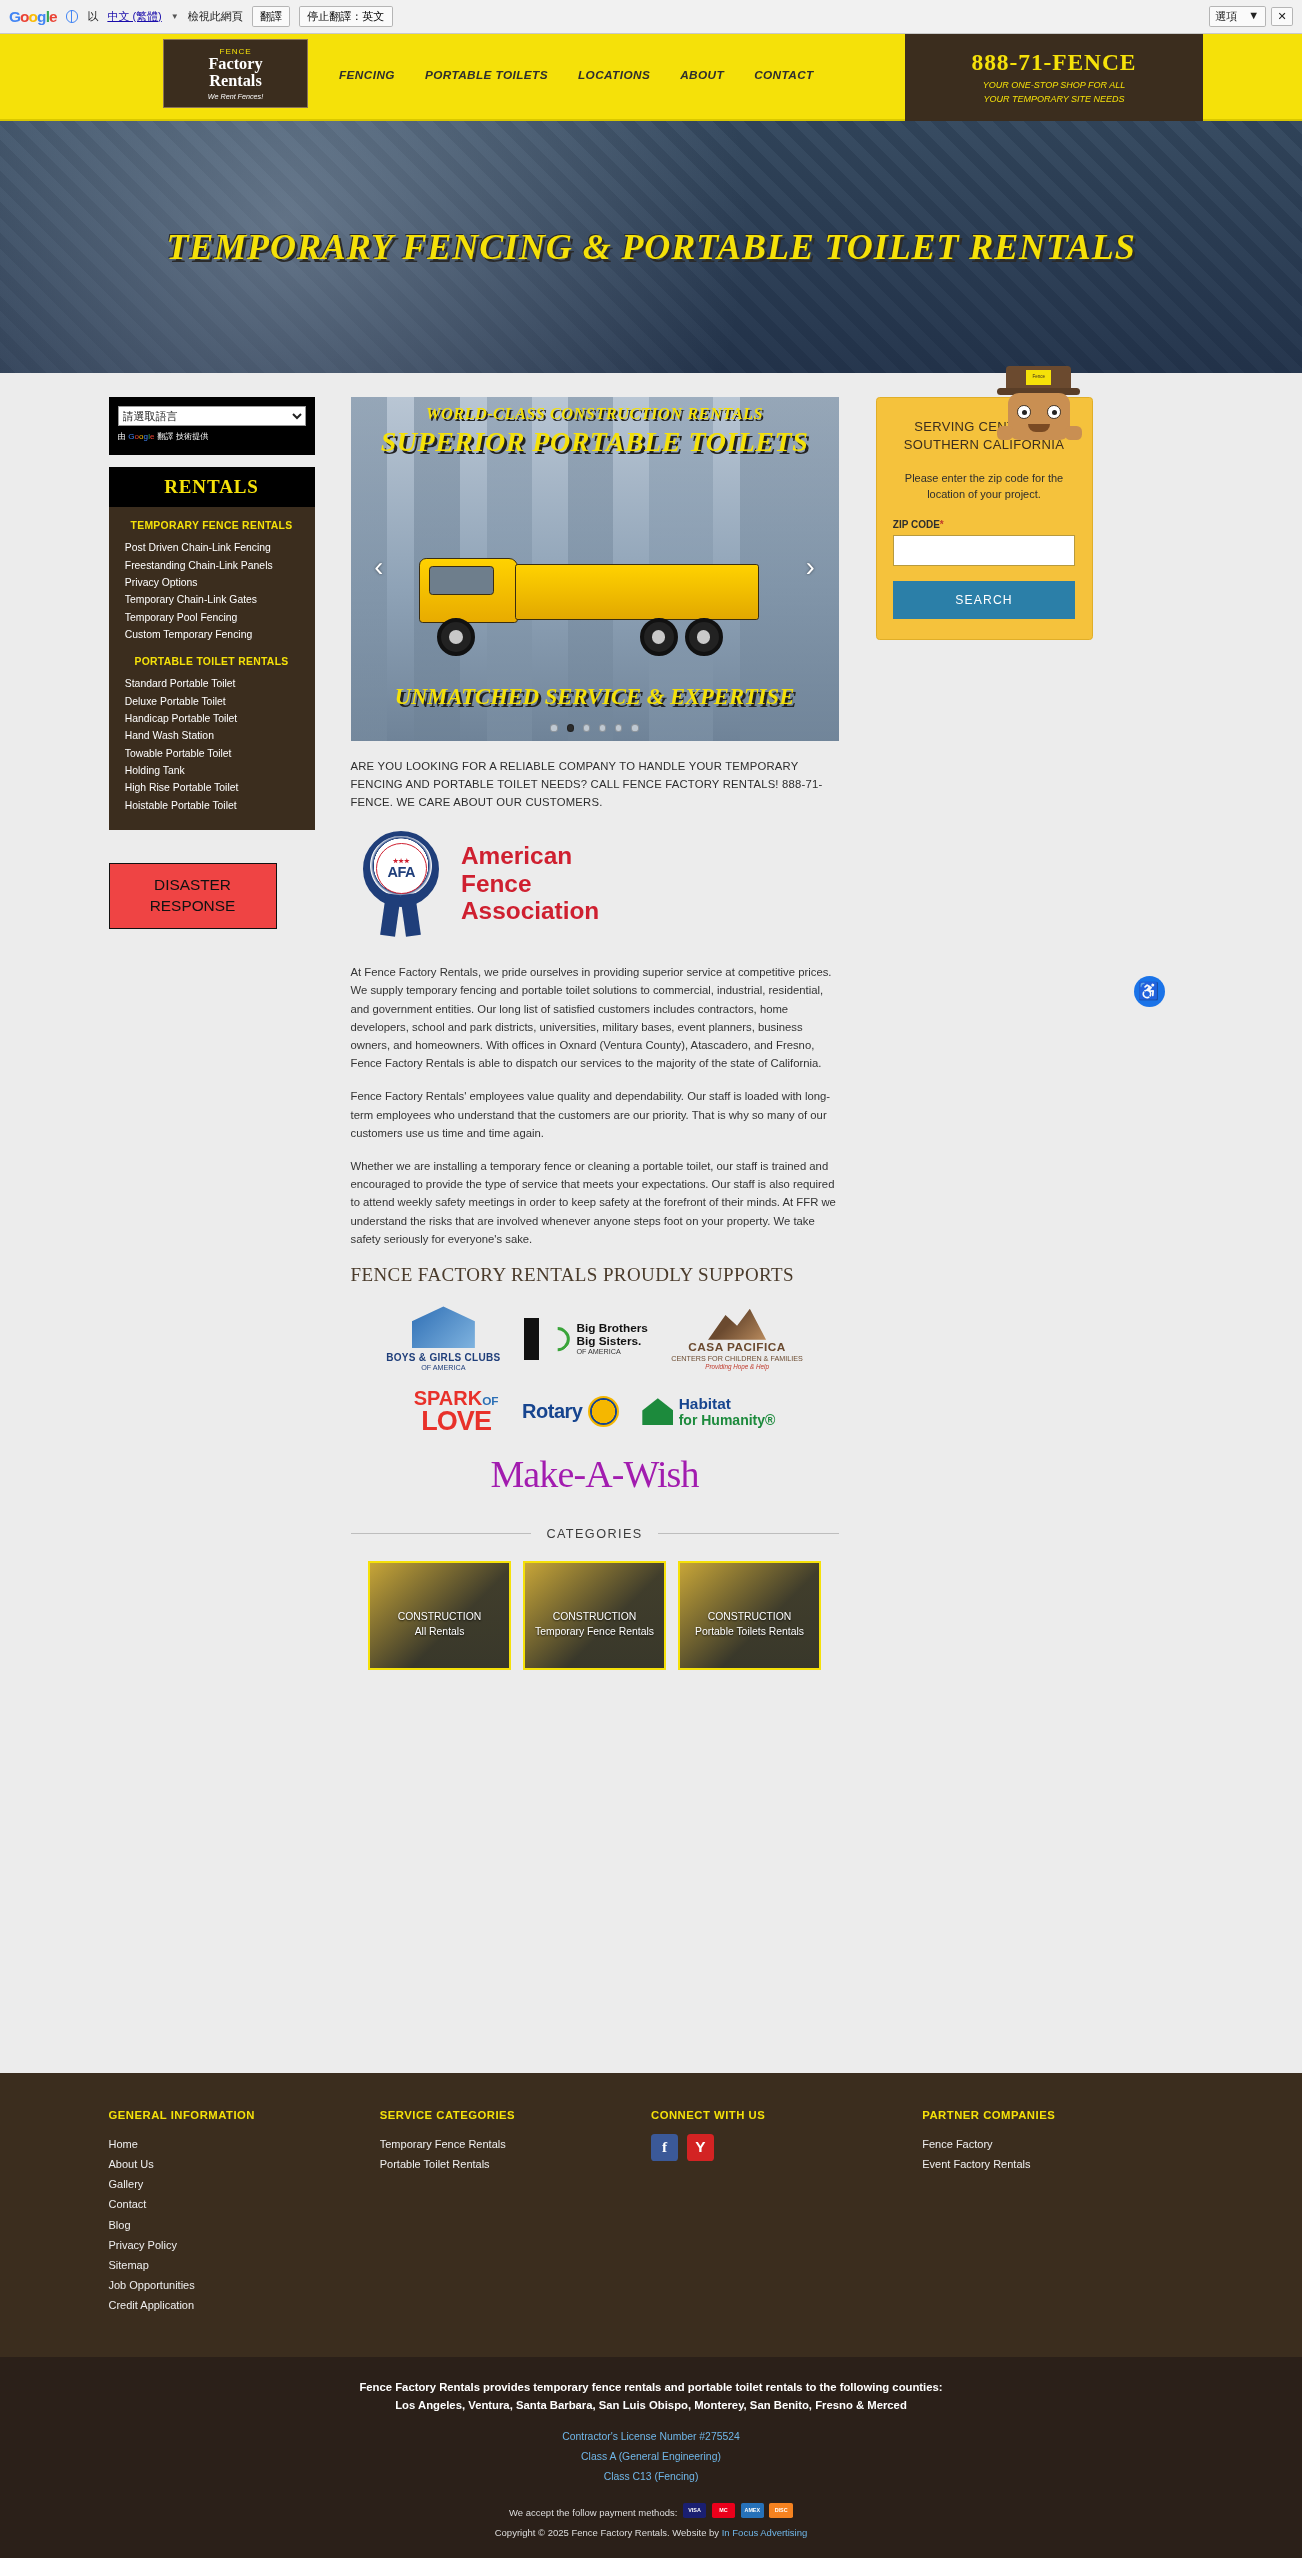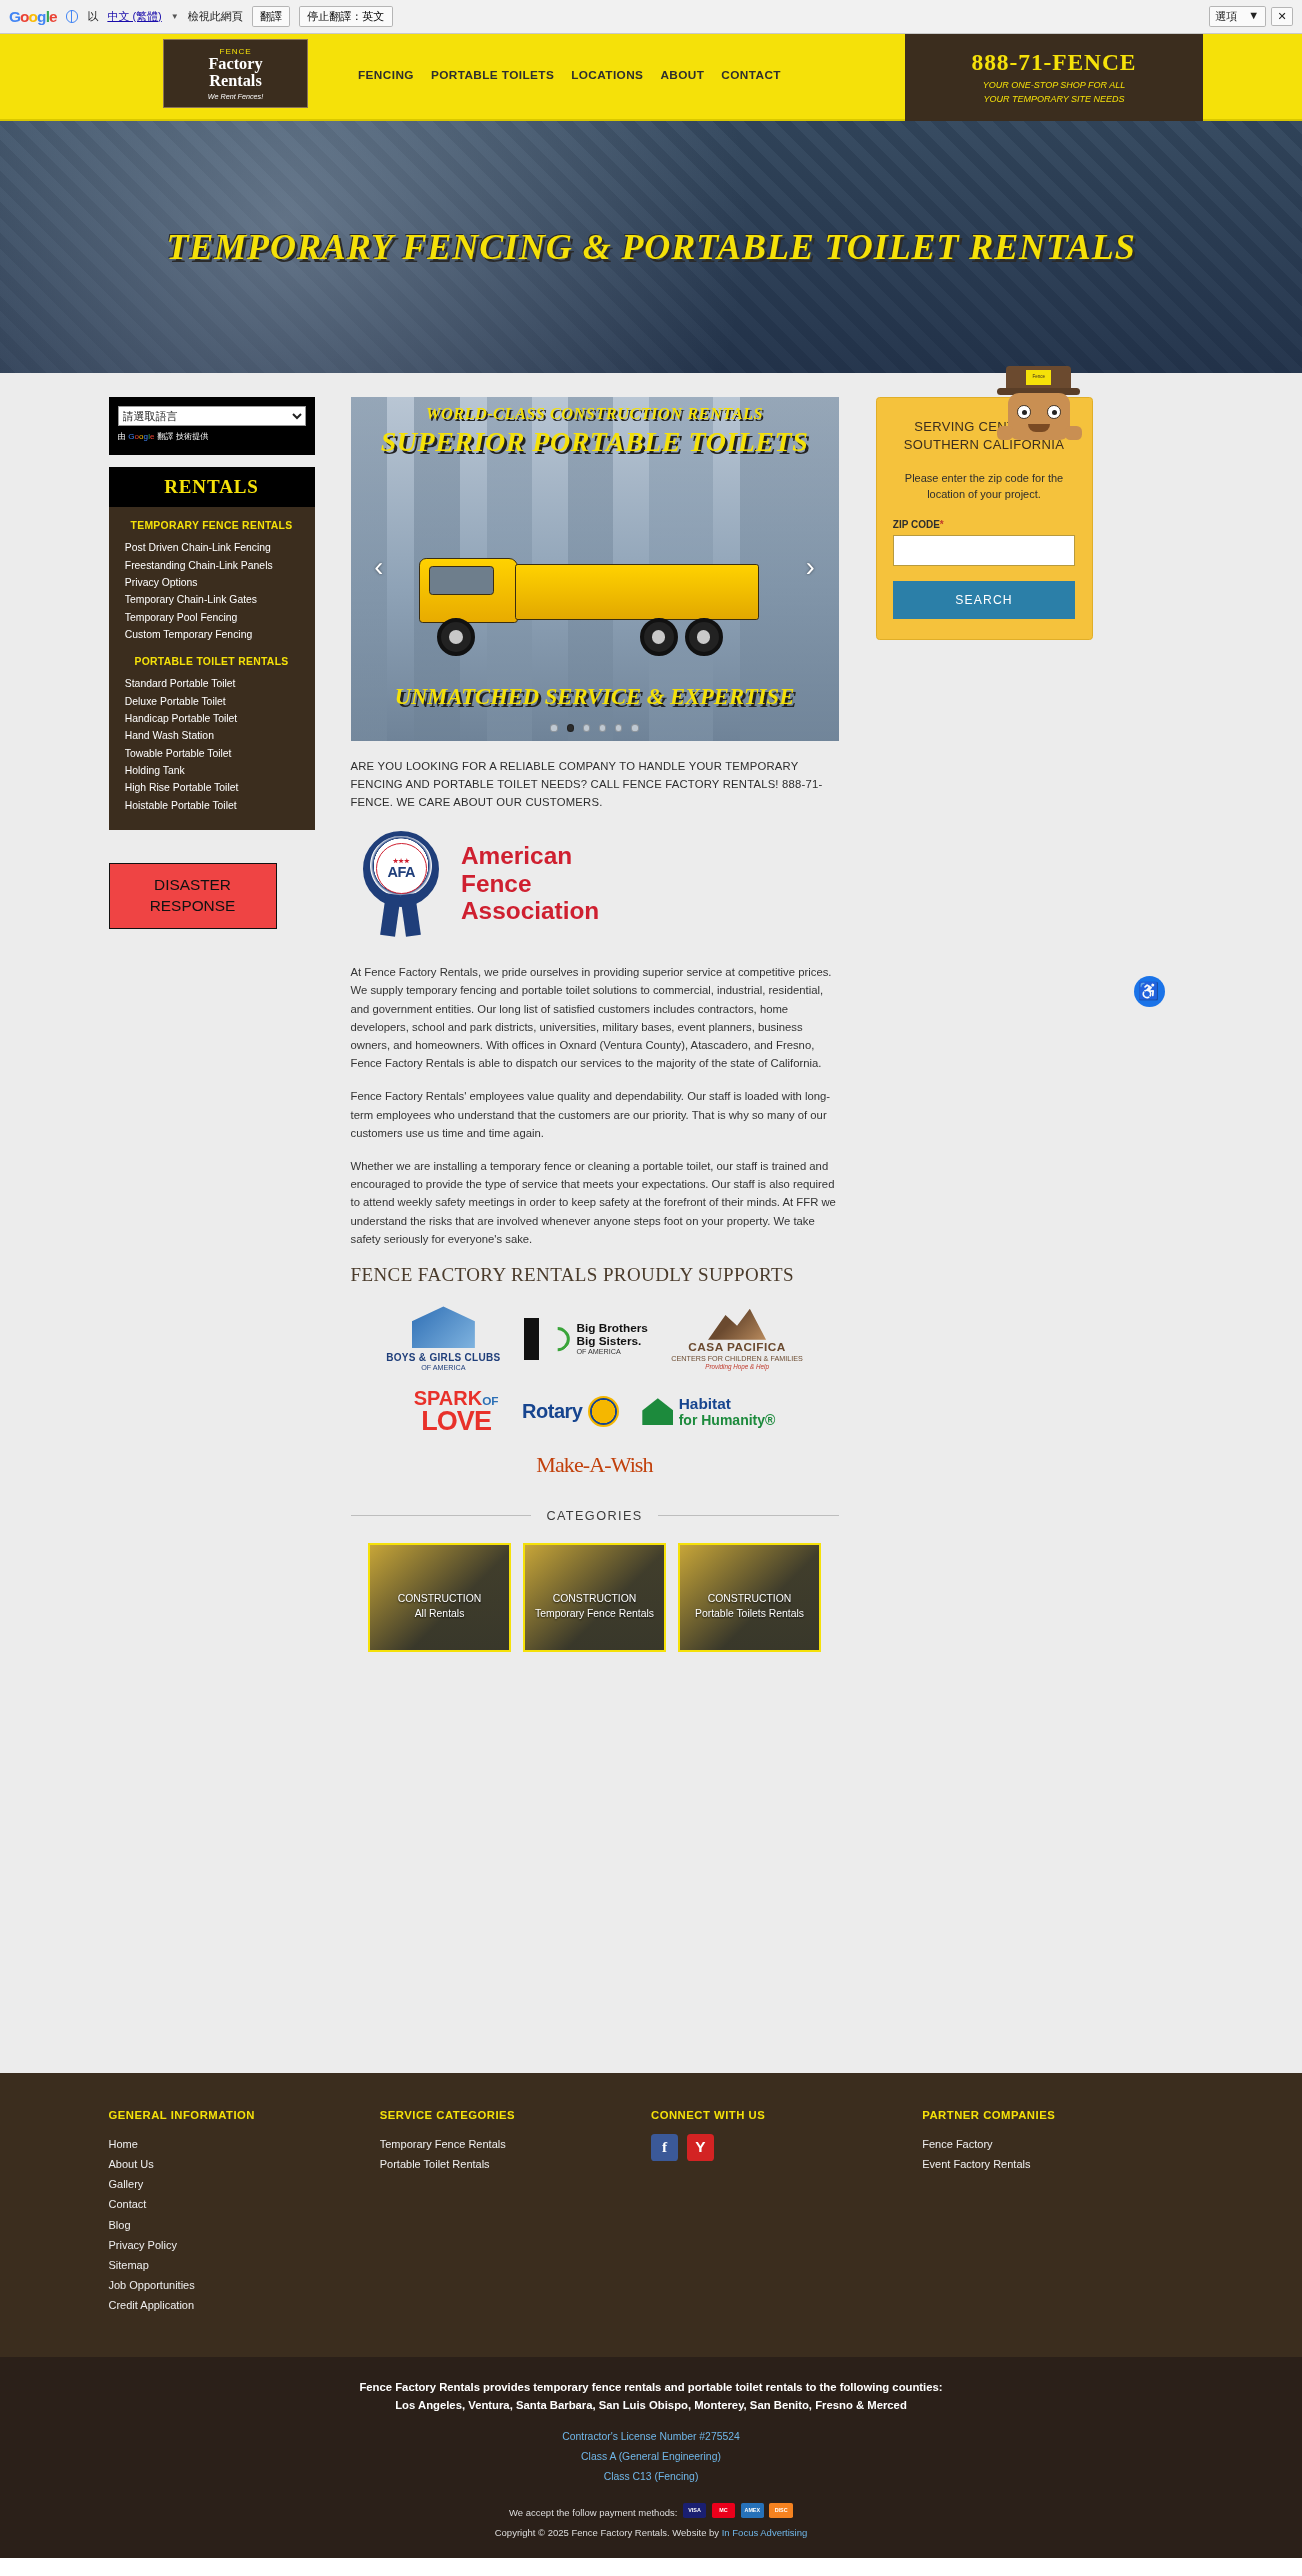--- a/index.html
+++ b/index.html
@@ -64,23 +64,23 @@
     width: 145px; height: 69px;
     background: #3b2d1e;
     border: 1.8px solid #8b7355;
     display:flex; flex-direction:column; align-items:center; justify-content:center;
     color: #f5e109;
   }
   .logo-top { font-size: 8.1px; letter-spacing:0.9px; color:#f5e109;}
   .logo-main { font-family:"Liberation Serif", serif; font-weight:bold; font-size:16.3px; color:#fff; line-height:1; text-align:center;}
   .logo-sub { font-size: 7.2px; color:#fff; font-style: italic; margin-top:2.7px;}
   nav.mainnav {
-    position: absolute; left: 358px; top: 34px;
-    display: flex; gap: 17px;
-    font-size: 11.8px; font-weight: bold; color: #2e2e2e; letter-spacing: 0.4px;
+    position: absolute; left: 339px; top: 34px;
+    display: flex; gap: 30px;
+    font-size: 11.8px; font-weight: bold; color: #2e2e2e; letter-spacing: 0.4px; font-style: italic;
   }
   nav.mainnav div { cursor: pointer; }
   .header-right {
     position:absolute; right: 99px; top: 0; width: 298px; height: 87px;
     background: #3b2d1e; display:flex; flex-direction:column; justify-content:center; align-items:center;
     padding: 5.4px 9px;
   }
   .phone { color:#f5e109; font-family:"Liberation Serif", serif; font-weight:bold; font-size:23.5px; letter-spacing:0.9px; }
   .tagline { color:#f5e109; font-size:9px; font-style: italic; text-align:center; line-height:1.5; margin-top:3.6px;}
 
@@ -280,21 +280,21 @@
   .spark .a { font-size: 20px; font-weight:bold; color:#e8312a; font-family:"Liberation Sans", sans-serif;}
   .spark .a em { font-style:normal; font-size: 11.8px; color:#2b6fb5;}
   .spark .b { font-size: 27px; font-weight:bold; color:#e8312a; letter-spacing:-0.9px;}
   .rotary { display:flex; align-items:center; gap: 5.4px;}
   .rotary .n { font-size: 20px; font-weight:bold; color:#17458f; letter-spacing:-0.5px;}
   .rotary .gear { width: 31px; height: 31px; border-radius:50%; background: radial-gradient(circle, #f5b700 60%, #17458f 62%); border: 2.7px solid #f5b700;}
   .habitat { display:flex; align-items:center; gap: 5.4px;}
   .habitat .house { width: 31px; height: 27px; background:#1c8a3c; clip-path: polygon(50% 0, 100% 45%, 100% 100%, 0 100%, 0 45%);}
   .habitat .t { font-size: 15.4px; font-weight:bold; color:#17458f; line-height:1.05; text-align:left;}
   .habitat .t small { display:block; font-size: 14px; color:#1c8a3c; font-weight:bold;}
-  .makeawish { font-family:"Liberation Serif", serif; font-size: 22px; color:#c2410c; letter-spacing:-0.9px;}
+  .makeawish { font-family:"Liberation Serif", serif; font-size: 38px; color:#a21caf; letter-spacing:-0.9px;}
 
   .cat-divider {
     margin-top: 31px; display:flex; align-items:center; gap:15px; color:#4a4a4a;
   }
   .cat-divider .line { flex:1; height:0.9px; background:#bdbdbd;}
   .cat-divider .lbl { font-size: 12.7px; letter-spacing: 1.4px; color:#3c3c3c;}
   .cat-cards { margin-top: 20px; display:flex; gap: 12px; justify-content:center;}
   .cat-card {
     width: 143px; height: 109px; border: 2.7px solid #f5e109; position:relative; overflow:hidden;
     background: linear-gradient(180deg,#6a5a2c,#2b2a20);

